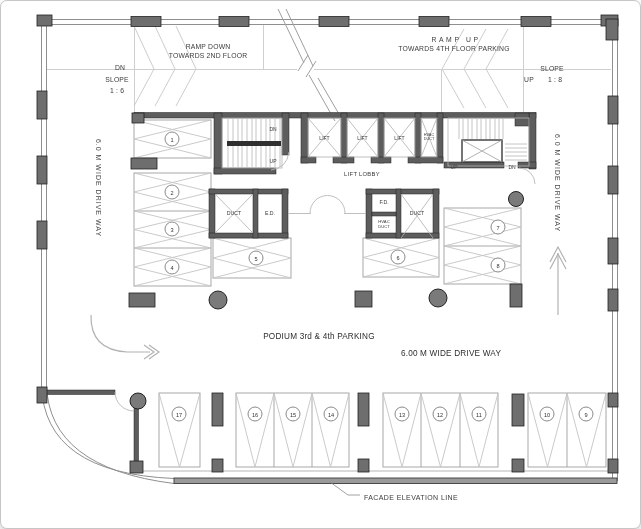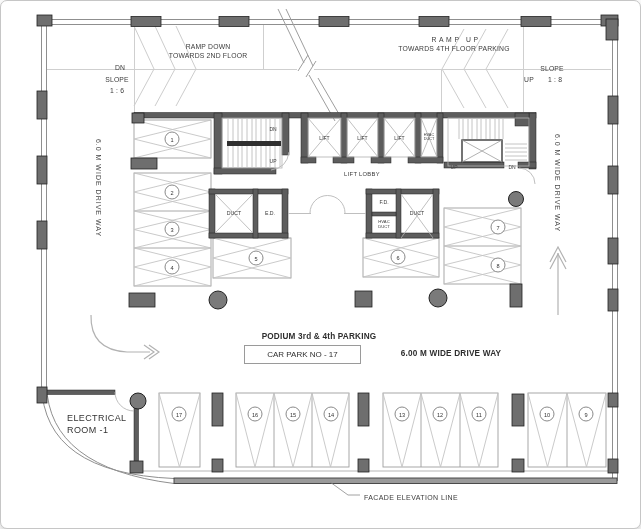--- a/index.html
+++ b/index.html
@@ -7,21 +7,21 @@
          border-radius:7px;overflow:hidden;box-shadow:0 3px 5px rgba(0,0,0,.14);
          font-family:"Liberation Sans", sans-serif;}
   svg{position:absolute;left:0;top:0;}
   .lab{position:absolute;transform:translate(-50%,-50%);white-space:nowrap;color:#3a3a3a;}
   .vtext{position:absolute;transform:translate(-50%,-50%) rotate(90deg);white-space:nowrap;
          color:#4a4a4a;font-size:7px;letter-spacing:1px;}
   .f68{font-size:6.8px;letter-spacing:.2px;}
   .f58{font-size:5.8px;letter-spacing:.3px;}
   .f5{font-size:5px;}
   .f52{font-size:5.2px;}
-  .f82{font-size:8.2px;letter-spacing:.2px;color:#2e2e2e;font-weight:bold;}
+  .f82{font-size:8.2px;letter-spacing:.2px;color:#2e2e2e;}
   .tiny{position:absolute;transform:translate(-50%,-50%);text-align:center;color:#3a3a3a;
         font-size:3.8px;line-height:4.4px;width:18px;}
   .spread{letter-spacing:2.6px;}
   .badge{position:absolute;transform:translate(-50%,-50%);width:13px;height:13px;border:1px solid #8a8a8a;
          border-radius:50%;background:#fff;color:#333;font-size:5.6px;display:flex;
          align-items:center;justify-content:center;}
   .carparkbox{position:absolute;left:243px;top:344px;width:115px;height:17px;border:1px solid #9a9a9a;
         background:#fff;display:flex;align-items:center;justify-content:center;}
   .elect{position:absolute;left:66px;top:412px;color:#333;font-size:9px;line-height:11.5px;letter-spacing:.4px;}
 </style>
@@ -237,29 +237,22 @@
 <div class="lab f58" style="left:361px;top:173px;">LIFT LOBBY</div>
 <div class="lab f5" style="left:453px;top:166px;">UP</div>
 <div class="lab f5" style="left:511px;top:166px;">DN</div>
 <div class="lab f52" style="left:233px;top:212px;">DUCT</div>
 <div class="lab f52" style="left:269px;top:212px;">E.D.</div>
 <div class="lab f52" style="left:383px;top:201px;">F.D.</div>
 <div class="tiny" style="left:383px;top:224px;width:16px;font-size:4.2px;line-height:4.8px;">HVAC DUCT</div>
 <div class="lab f52" style="left:416px;top:212px;">DUCT</div>
 
 <div class="lab f82" style="left:318px;top:335px;">PODIUM 3rd &amp; 4th PARKING</div>
-<div class="carparkbox">
-  <span style="font-size:8px;color:#2e2e2e;">CAR PARK NO - 17</span>
-</div>
 <div class="lab f82" style="left:450px;top:352px;">6.00 M WIDE DRIVE WAY</div>
 
-<div class="elect">
-  <div>ELECTRICAL</div>
-  <div>ROOM -1</div>
-</div>
 
 <div class="lab" style="left:410px;top:496px;font-size:7px;letter-spacing:.4px;">FACADE ELEVATION LINE</div>
 
 <div class="badge" style="left:171px;top:138px;">1</div>
 <div class="badge" style="left:171px;top:191px;">2</div>
 <div class="badge" style="left:171px;top:228px;">3</div>
 <div class="badge" style="left:171px;top:266px;">4</div>
 <div class="badge" style="left:255px;top:257px;">5</div>
 <div class="badge" style="left:397px;top:256px;">6</div>
 <div class="badge" style="left:497px;top:226px;">7</div>

